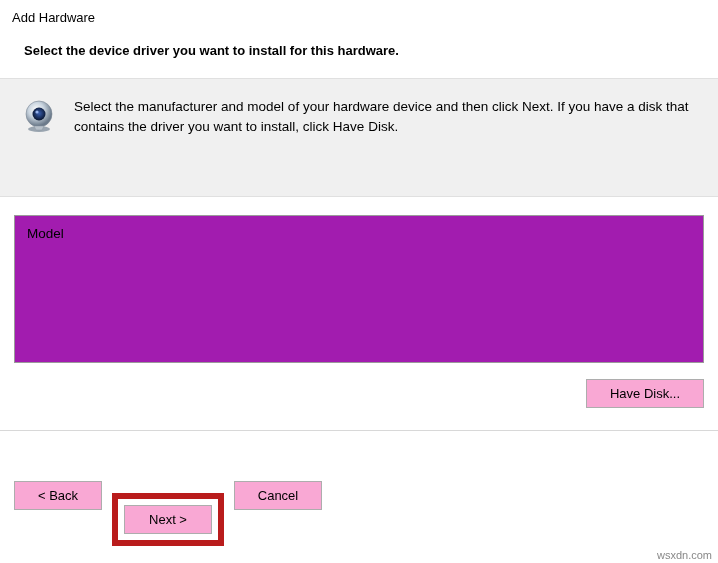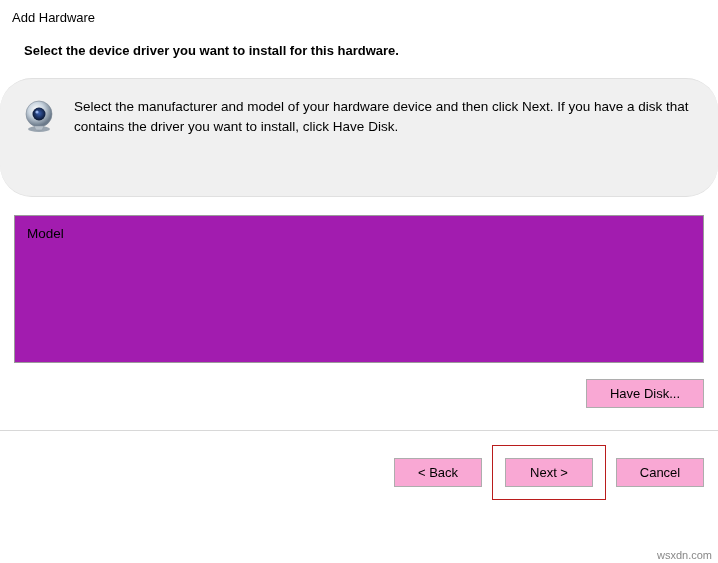--- a/index.html
+++ b/index.html
@@ -31,21 +31,20 @@
       margin-left: 12px;
     }
     .info-band {
       background: #f0f0f0;
       border-top: 1px solid #e0e0e0;
       border-bottom: 1px solid #e0e0e0;
       padding: 18px 22px 60px 22px;
       display: flex;
       align-items: flex-start;
       gap: 18px;
-      border-radius: 32px;
     }
     .camera-icon-wrap {
       flex: 0 0 auto;
       padding-top: 2px;
     }
     .info-text {
       font-size: 13.5px;
       line-height: 1.45;
       color: #000;
       flex: 1;
@@ -77,32 +76,33 @@
     }
     .btn-have-disk {
       width: 118px;
     }
     .divider {
       border-top: 1px solid #d8d8d8;
       margin: 0;
     }
     .footer {
       display: flex;
-      justify-content: flex-end;
+      justify-content: flex-start;
       align-items: center;
       gap: 10px;
       padding: 14px 14px 14px 14px;
     }
     .btn-nav {
       width: 88px;
     }
     .next-wrap {
-      border: 1px solid #b91c1c;
+      border: 6px solid #b91c1c;
       display: inline-block;
-      padding: 12px;
+      padding: 6px;
+      margin-top: 48px;
     }
     .next-wrap .btn {
       width: 88px;
     }
     .watermark {
       position: absolute;
       right: 6px;
       bottom: 2px;
       font-size: 11px;
       color: #888;

